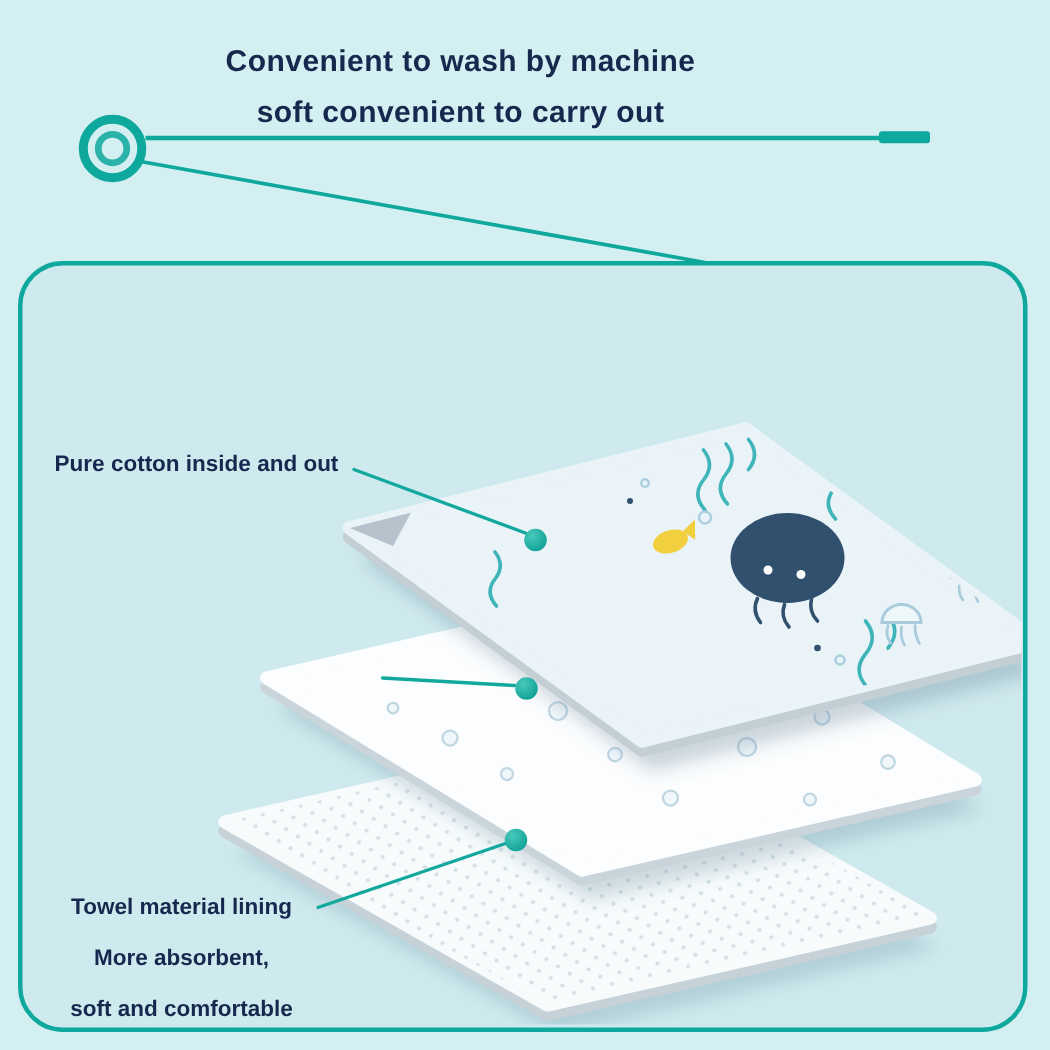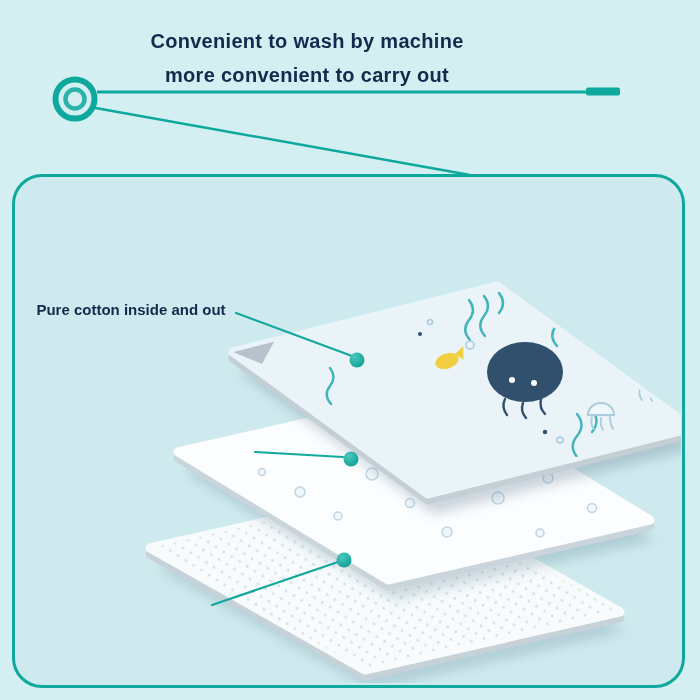--- a/index.html
+++ b/index.html
@@ -176,22 +176,27 @@
       <line x1="212" y1="605" x2="338" y2="562"></line>
     </g>
 
     <circle cx="357" cy="360" r="7.5" fill="url(#dotGrad)"></circle>
     <circle cx="351" cy="459" r="7.5" fill="url(#dotGrad)"></circle>
     <circle cx="344" cy="560" r="7.5" fill="url(#dotGrad)"></circle>
   </svg>
 
   <div class="title">
     <div>Convenient to wash by machine</div>
-    <div>more convenient to carry out</div>
+    <div>soft convenient to carry out</div>
   </div>
 
   <div class="note" id="note1">
     <div>Pure cotton inside and out</div>
   </div>
 
 
+  <div class="note" id="note3">
+    <div>Towel material lining</div>
+    <div>More absorbent,</div>
+    <div>soft and comfortable</div>
+  </div>
 
 </div>
 
 </body></html>

